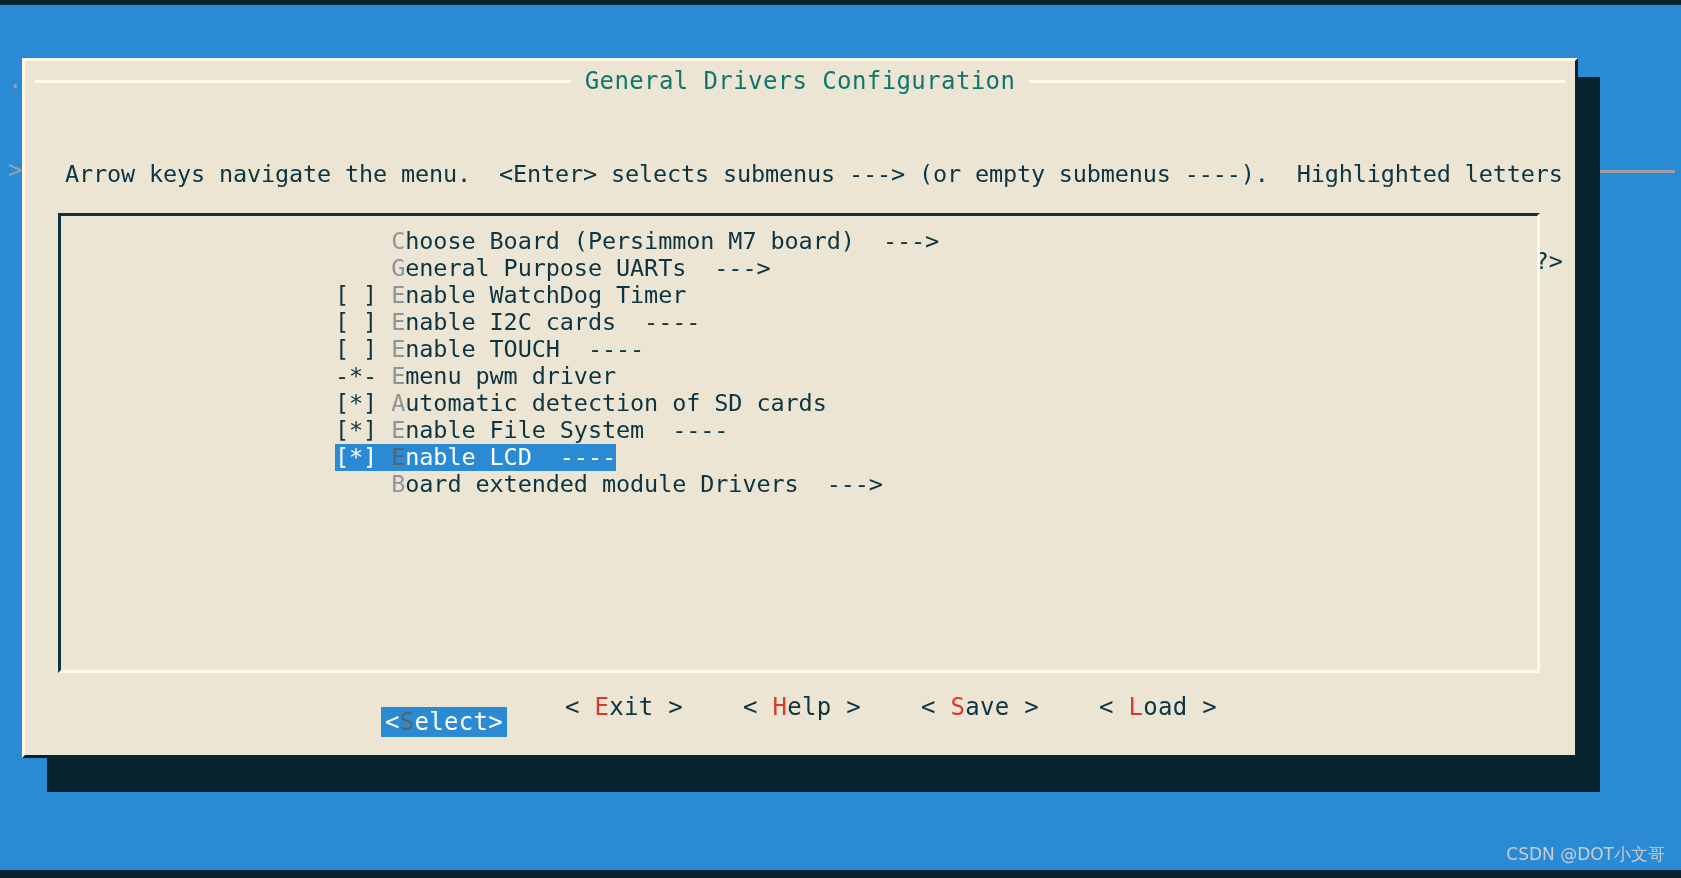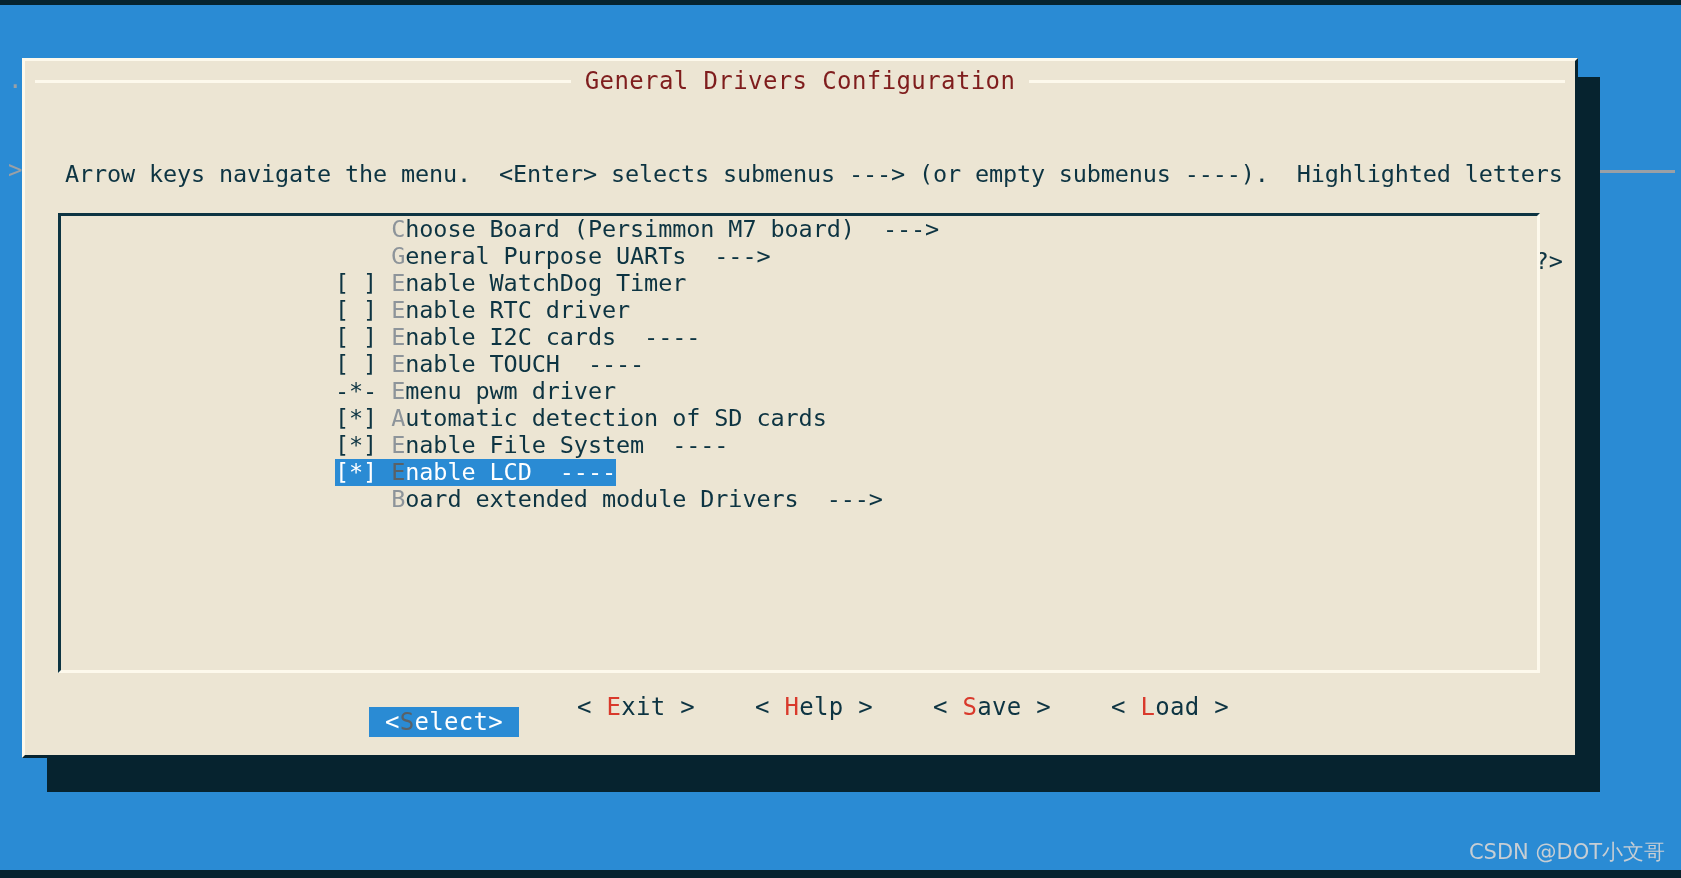--- a/index.html
+++ b/index.html
@@ -98,21 +98,21 @@
     align-items: center;
     padding: 0 10px;
     margin-top: 3px;
   }
   .dialog-title-row .rule {
     flex: 1;
     height: 3px;
     background: #fdf9ec;
   }
   .dialog-title {
-    color: #7f1d1d;
+    color: #0f766e;
     font-size: 24px;
     white-space: pre;
     padding: 0 14px;
     letter-spacing: 0.4px;
   }
 
   
   .helptext {
     color: #0d3442;
     font-size: 23.5px;
@@ -131,21 +131,21 @@
     height: 460px;
     background: #ece5d3;
     border-top: 3px solid #0d3442;
     border-left: 3px solid #0d3442;
     border-right: 3px solid #fdf9ec;
     border-bottom: 3px solid #fdf9ec;
     box-sizing: border-box;
     overflow: hidden;
   }
   .menu-list {
-    padding-top: 0;
+    padding-top: 12px;
   }
   .menu-row {
     font-size: 23.5px;
     line-height: 27px;
     white-space: pre;
     color: #0d3442;
     padding-left: 274px;
     letter-spacing: -0.1px;
     height: 27px;
   }
@@ -181,32 +181,32 @@
     line-height: 30px;
     white-space: pre;
     color: #0d3442;
     letter-spacing: 0.3px;
     padding: 0 2px;
   }
   .btn .hot { color: #d9392b; }
   .btn.active {
     background: #2a8bd4;
     color: #ffffff;
-    padding: 0 16px;
+    padding: 0 4px;
     margin-top: 31px;
   }
   .btn.active .hot { color: #5a6166; }
 
   
   .watermark {
     position: absolute;
     right: 16px;
     bottom: 12px;
     color: #c7ced4;
-    font-size: 21px;
+    font-size: 17px;
     font-family: "DejaVu Sans", "Liberation Sans", sans-serif;
     white-space: pre;
   }
 </style>
 </head>
 <body>
 
 <div id="screen">
 
   <div class="term-top-strip"></div>
@@ -233,21 +233,20 @@
       <div>Arrow keys navigate the menu.  &lt;Enter&gt; selects submenus ---&gt; (or empty submenus ----).  Highlighted letters</div>
       <div>are hotkeys.  Pressing &lt;Y&gt; includes, &lt;N&gt; excludes, &lt;M&gt; modularizes features.  Press &lt;Esc&gt;&lt;Esc&gt; to exit, &lt;?&gt;</div>
       <div>for Help, &lt;/&gt; for Search.  Legend: [*] built-in  [ ] excluded  &lt;M&gt; module  &lt; &gt; module capable</div>
     </div>
 
     <div class="listbox">
       <div class="menu-list" id="menu-list">
           <div class="menu-row"><span class=""><span>    </span><span class="hot">C</span><span>hoose Board (Persimmon M7 board)  ---&gt;</span></span></div>
           <div class="menu-row"><span class=""><span>    </span><span class="hot">G</span><span>eneral Purpose UARTs  ---&gt;</span></span></div>
           <div class="menu-row"><span class=""><span>[ ] </span><span class="hot">E</span><span>nable WatchDog Timer</span></span></div>
-          <div class="menu-row"><span class=""><span>[ ] </span><span class="hot">E</span><span>nable RTC driver</span></span></div>
           <div class="menu-row"><span class=""><span>[ ] </span><span class="hot">E</span><span>nable I2C cards  ----</span></span></div>
           <div class="menu-row"><span class=""><span>[ ] </span><span class="hot">E</span><span>nable TOUCH  ----</span></span></div>
           <div class="menu-row"><span class=""><span>-*- </span><span class="hot">E</span><span>menu pwm driver</span></span></div>
           <div class="menu-row"><span class=""><span>[*] </span><span class="hot">A</span><span>utomatic detection of SD cards</span></span></div>
           <div class="menu-row"><span class=""><span>[*] </span><span class="hot">E</span><span>nable File System  ----</span></span></div>
           <div class="menu-row selected"><span class="hl"><span>[*] </span><span class="hot">E</span><span>nable LCD  ----</span></span></div>
           <div class="menu-row"><span class=""><span>    </span><span class="hot">B</span><span>oard extended module Drivers  ---&gt;</span></span></div>
         </div>
     </div>
 

